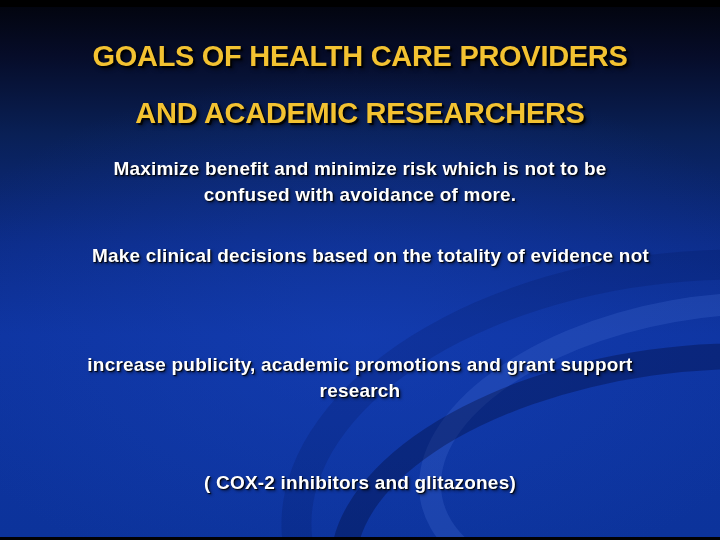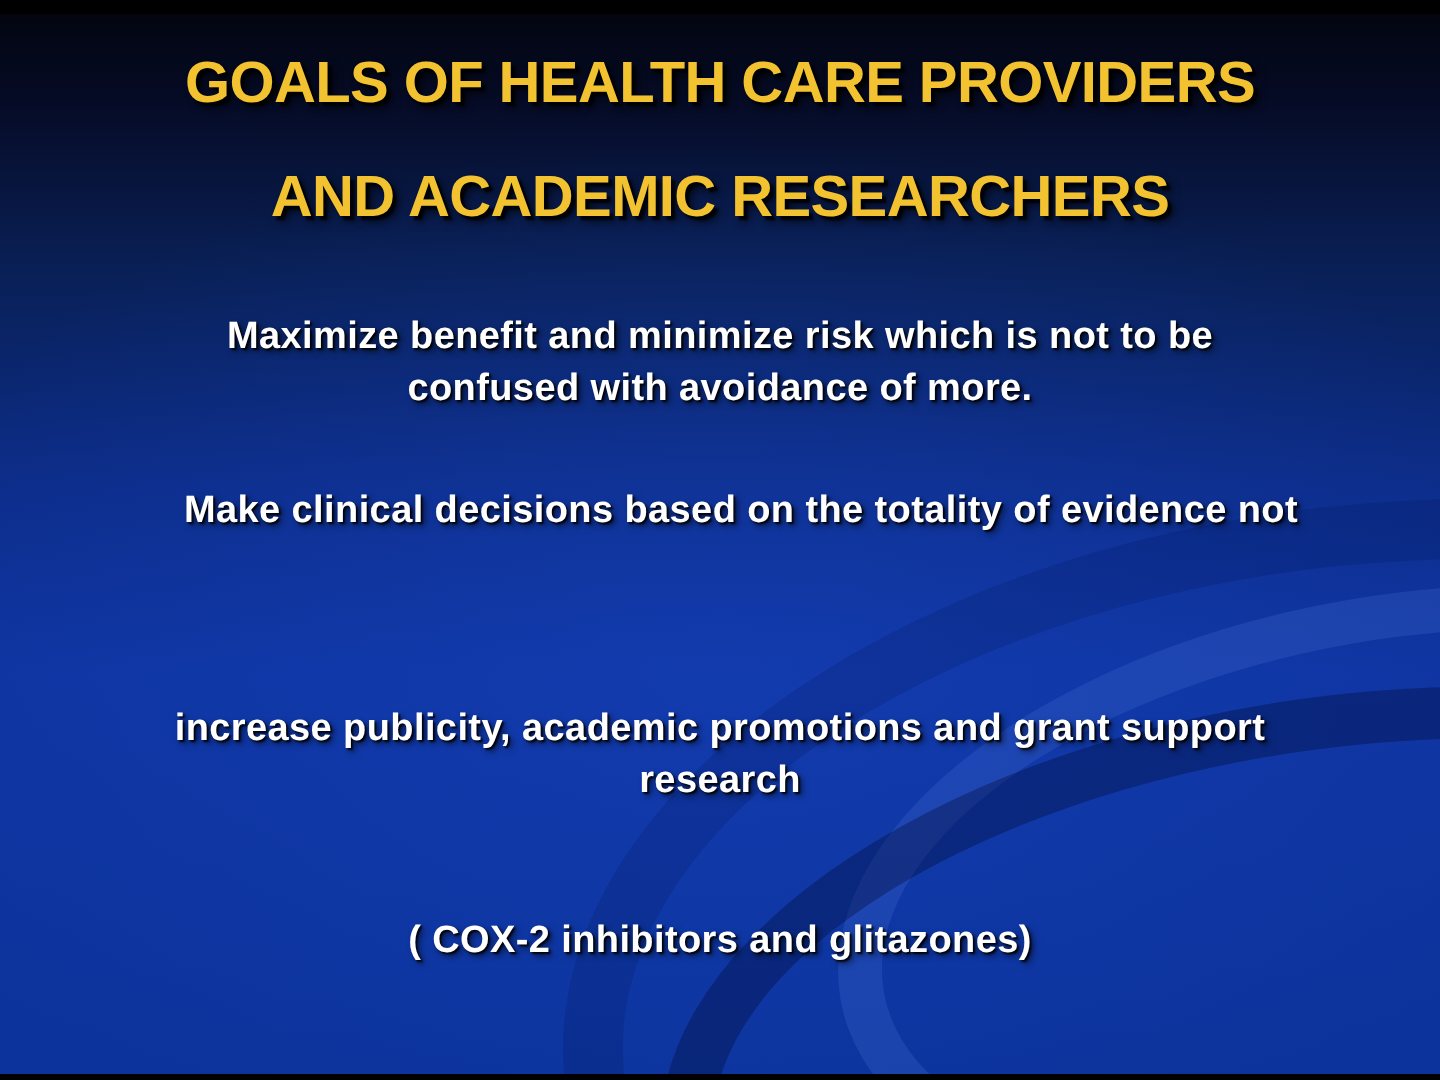--- a/index.html
+++ b/index.html
@@ -37,21 +37,21 @@
     border: 30px solid rgba(0,12,70,0.16);
     transform: rotate(-6deg);
   }
   .swirl-dark {
     right: -300px; bottom: -170px; width: 640px; height: 310px;
     border: 26px solid rgba(0,6,45,0.32);
     transform: rotate(-8deg);
   }
   .title {
     position: absolute;
-    top: 14px; left: 0; right: 0;
+    top: 28px; left: 0; right: 0;
     text-align: center;
     color: #F3C231;
     font-size: 29px;
     font-weight: bold;
     line-height: 57px;
     letter-spacing: -0.3px;
     text-shadow: 2px 2px 1px rgba(0,0,0,0.85), 3px 3px 4px rgba(0,0,0,0.6);
   }
   .para {
     position: absolute;
@@ -61,21 +61,21 @@
     font-weight: bold;
     font-size: 19px;
     line-height: 25.5px;
     letter-spacing: 0.2px;
     text-shadow: 1px 1px 1px rgba(0,0,0,0.9), 2px 2px 3px rgba(0,0,0,0.55);
   }
   .para .line { white-space: nowrap; }
   #para-1 { top: 156px; }
   #para-2 { top: 243px; padding-left: 21px; }
   #para-3 { top: 352px; }
-  #para-4 { top: 458px; line-height: 26px; }
+  #para-4 { top: 470px; line-height: 26px; }
 </style>
 </head>
 <body>
 
 <div class="slide">
 
   <div class="swirl swirl-mid"></div>
   <div class="swirl swirl-light"></div>
   <div class="swirl swirl-dark"></div>
 

